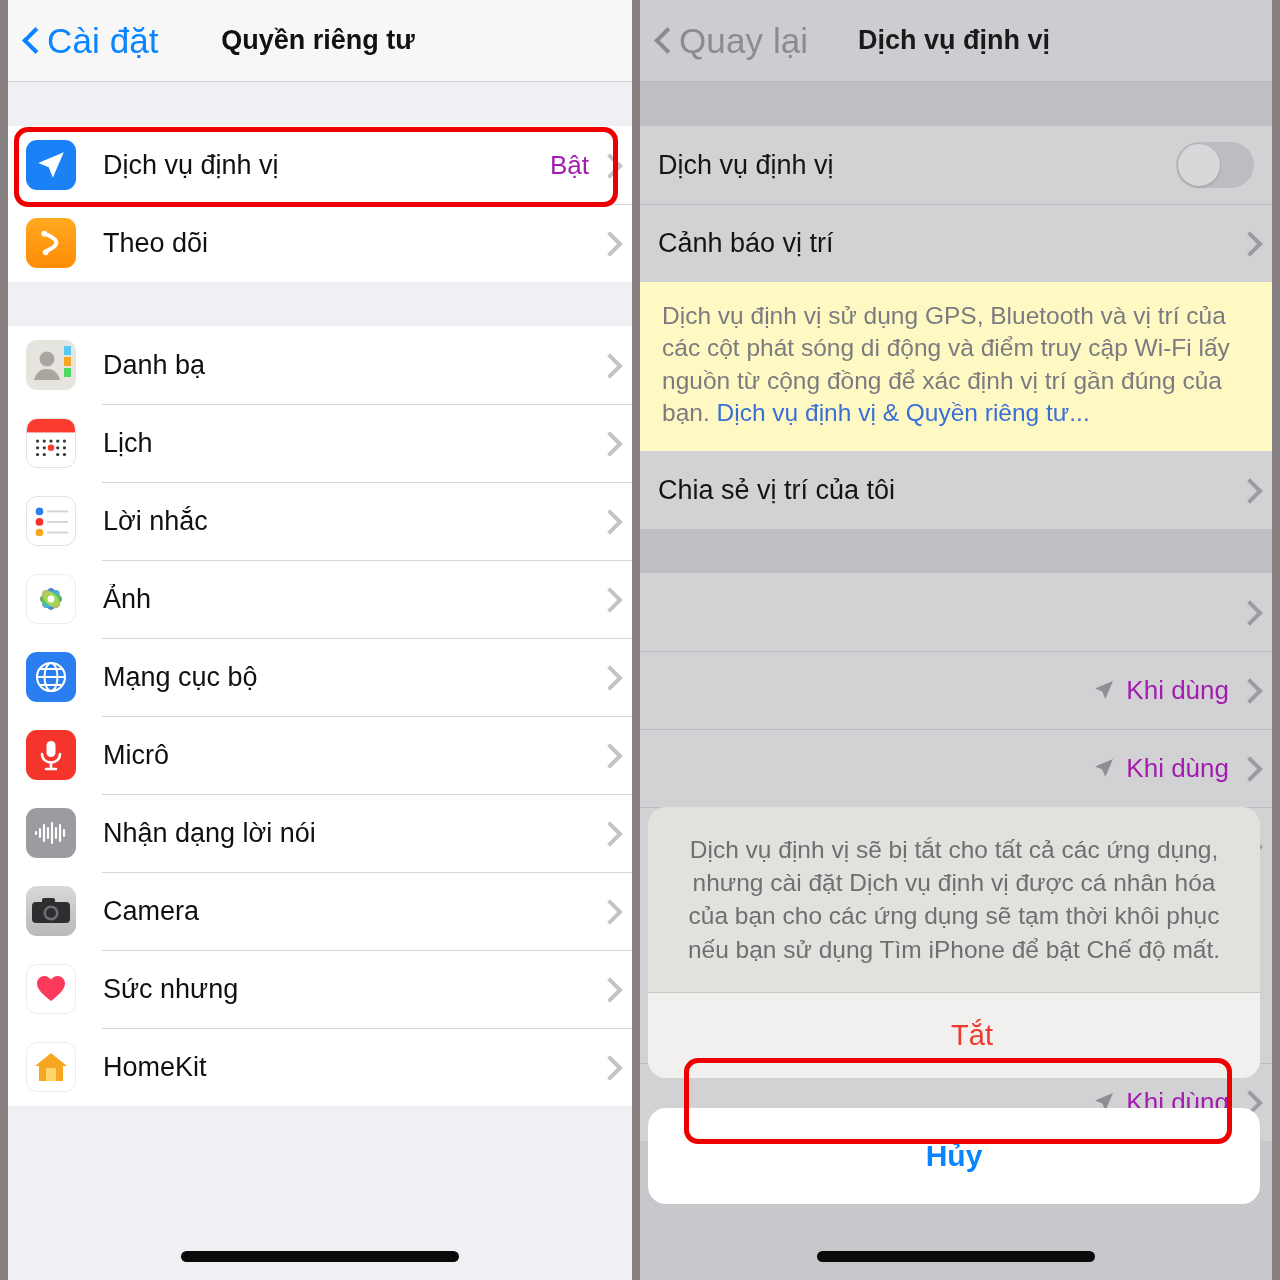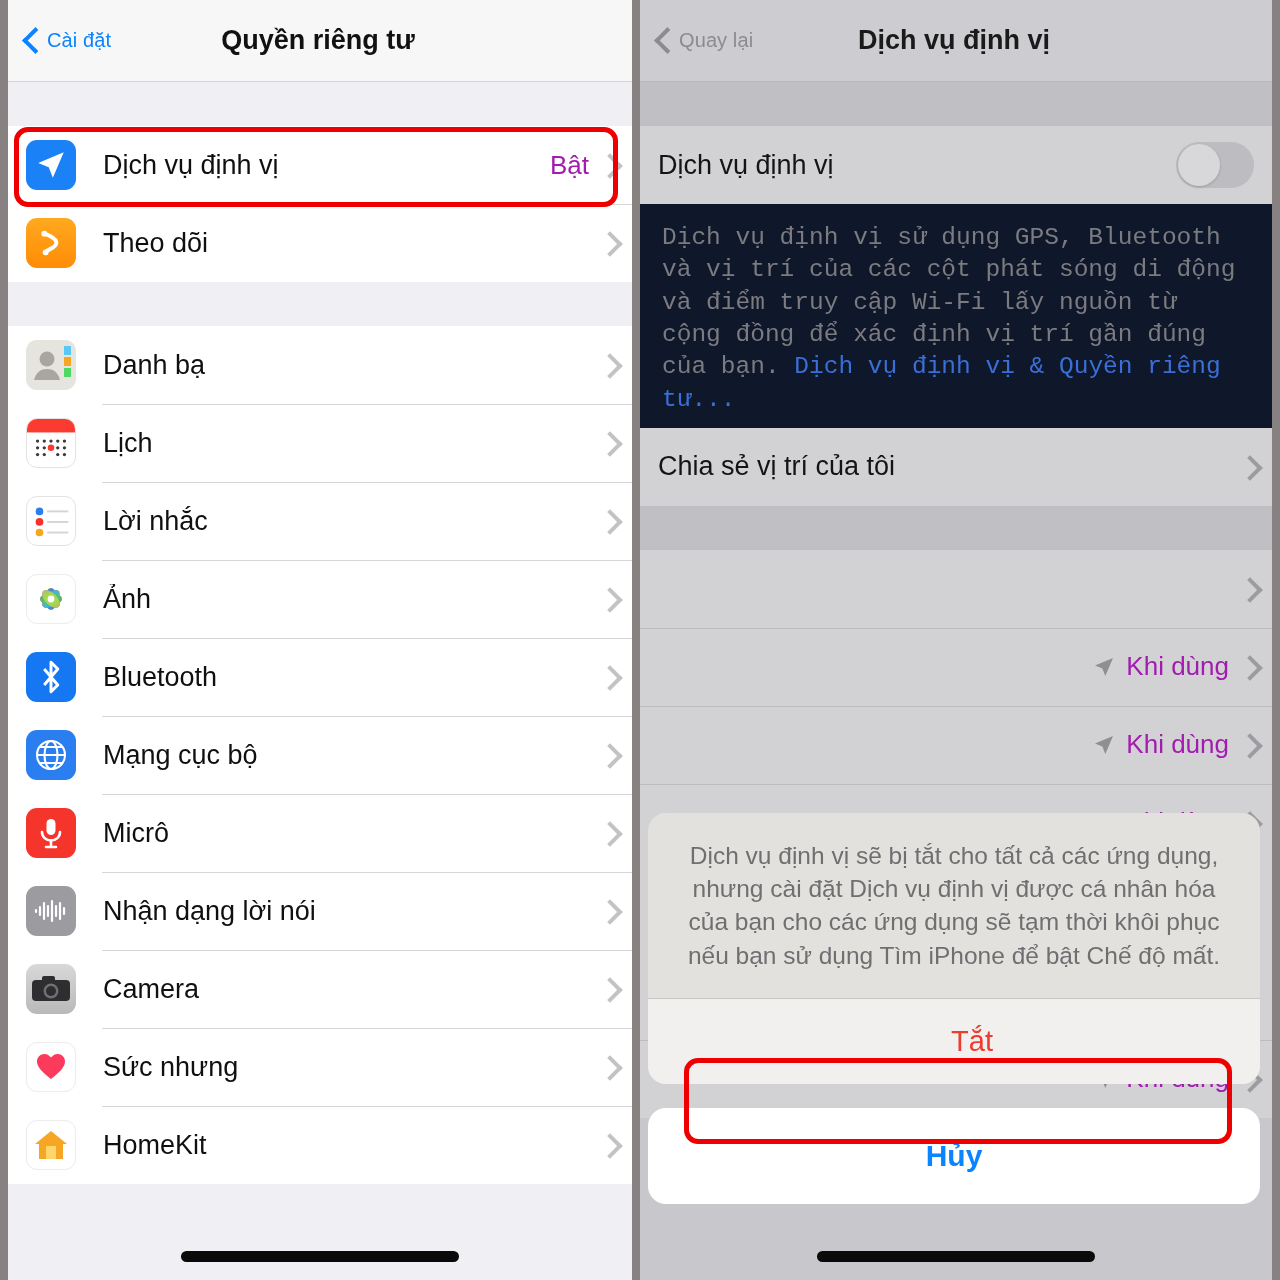--- a/index.html
+++ b/index.html
@@ -22,21 +22,21 @@
   .navbar {
     position:relative; height:82px; width:100%;
     display:flex; align-items:center;
     background:#f7f7f7;
     border-bottom:1px solid #d4d4d4;
   }
   #phone-right .navbar { background:#cdcdd1; border-bottom:1px solid #b9b9bd; }
 
   .nav-back {
     display:flex; align-items:center; gap:8px;
-    margin-left:16px; color:#0a84ff; font-size:20px; letter-spacing:.1px;
+    margin-left:16px; color:#0a84ff; font-size:35px; letter-spacing:.1px;
   }
   #phone-right .nav-back { color:#8b8b90; }
   .chev-left {
     width:15px; height:26px; position:relative; display:inline-block;
   }
   .chev-left::before{
     content:""; position:absolute; left:2px; top:3px;
     width:15px; height:15px;
     border-left:4px solid currentColor; border-bottom:4px solid currentColor;
     transform:rotate(45deg);
@@ -93,22 +93,22 @@
   
   .toggle {
     width:78px; height:46px; border-radius:23px; background:#bdbdc1;
     position:relative; flex:0 0 78px;
   }
   .toggle .knob{
     position:absolute; top:2px; left:2px; width:42px; height:42px;
     border-radius:50%; background:#d8d8da; box-shadow:0 1px 3px rgba(0,0,0,.18);
   }
   .footnote{
-    background:#0f172a; padding:18px 22px 12px 22px;
-    font-size:24.5px; line-height:1.32; color:#7b7b80;font-family:Liberation Mono, monospace;
+    background:#fef9c3; padding:18px 22px 22px 22px;
+    font-size:24.5px; line-height:1.32; color:#7b7b80;
   }
   .footnote a{ color:#3a6fd8; text-decoration:none; }
 
   .locarrow{
     display:inline-block; width:24px; height:24px; margin-right:10px;
     vertical-align:-3px;
   }
 
   
   .ghost .row-label { color:rgba(120,120,125,.07); }
@@ -125,21 +125,21 @@
     padding:26px 26px 26px 26px; text-align:center;
     font-size:24.5px; line-height:1.36; color:#6f6f72;
   }
   .alert-destructive{
     height:86px; display:flex; align-items:center; justify-content:center;
     font-size:29px; color:#ee3b2f; background:#f2f0ee;
     border-top:1px solid #c9c7c3;
     padding-left:36px;
   }
   .alert-cancel{
-    margin-top:24px; background:#fff; border-radius:18px;
+    margin-top:30px; background:#fff; border-radius:18px;
     height:96px; display:flex; align-items:center; justify-content:center;
     font-size:30px; font-weight:bold; color:#0a84ff;
   }
   .red-crumb{
     position:absolute; left:26px; bottom:104px; width:34px; height:34px;
     border-radius:50%; background:#d63226; z-index:25;
   }
 
   
   .redbox{
@@ -289,29 +289,20 @@
                 <ellipse rx="6" ry="11" fill="#49c96b" transform="rotate(270)" opacity=".85"></ellipse>
                 <ellipse rx="6" ry="11" fill="#b7d94a" transform="rotate(315)" opacity=".85"></ellipse>
                 <circle r="3.4" fill="#fff"></circle>
               </g>
             </svg>
           </span>
           <span class="row-label">Ảnh</span>
           <span class="chev-right"></span>
         </div>
 
-        <div class="row">
-          <span class="app-icon ic-bt">
-            <svg width="26" height="34" viewBox="0 0 20 30" stroke="#fff" stroke-width="2.6" fill="none" stroke-linejoin="round">
-              <path d="M4 8 L16 22 L10 28 L10 2 L16 8 L4 22"></path>
-            </svg>
-          </span>
-          <span class="row-label">Bluetooth</span>
-          <span class="chev-right"></span>
-        </div>
 
         <div class="row">
           <span class="app-icon ic-net">
             <svg width="34" height="34" viewBox="0 0 34 34" stroke="#fff" stroke-width="2.1" fill="none">
               <circle cx="17" cy="17" r="14"></circle>
               <ellipse cx="17" cy="17" rx="6.5" ry="14"></ellipse>
               <path d="M3 17h28M5.5 9h23M5.5 25h23"></path>
             </svg>
           </span>
           <span class="row-label">Mạng cục bộ</span>
@@ -394,20 +385,24 @@
     <div class="body">
 
       <div class="gap"></div>
 
       <div class="group">
         <div class="row rowplain">
           <span class="row-label">Dịch vụ định vị</span>
           <span class="toggle">
             <span class="knob"></span>
           </span>
+        </div>
+        <div class="row rowplain">
+          <span class="row-label">Cảnh báo vị trí</span>
+          <span class="chev-right"></span>
         </div>
       </div>
 
       <div class="footnote">
         <span>Dịch vụ định vị sử dụng GPS, Bluetooth và vị trí của các cột phát sóng di động và điểm truy cập Wi-Fi lấy nguồn từ cộng đồng để xác định vị trí gần đúng của bạn. </span><a href="#">Dịch vụ định vị &amp; Quyền riêng tư...</a>
       </div>
 
       <div class="group">
         <div class="row rowplain">
           <span class="row-label">Chia sẻ vị trí của tôi</span>

